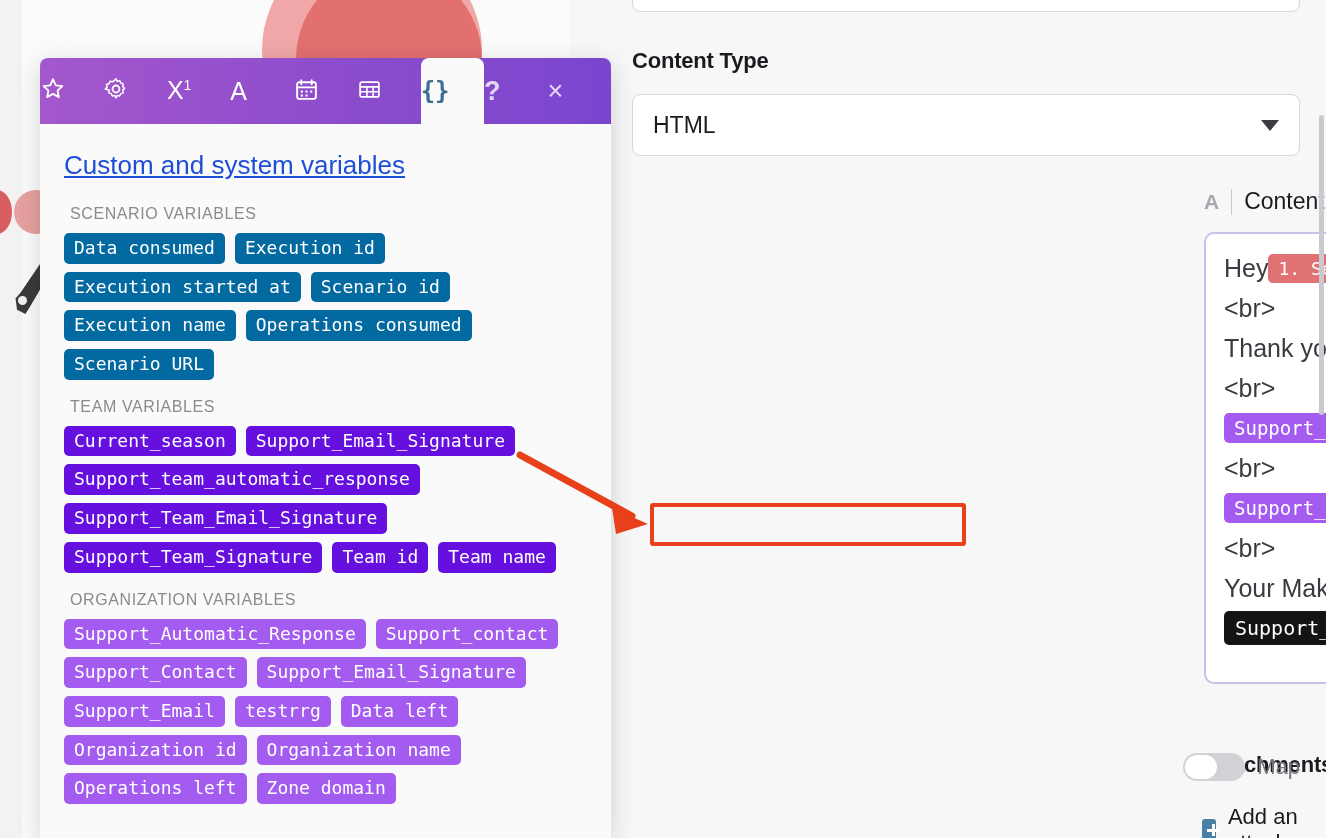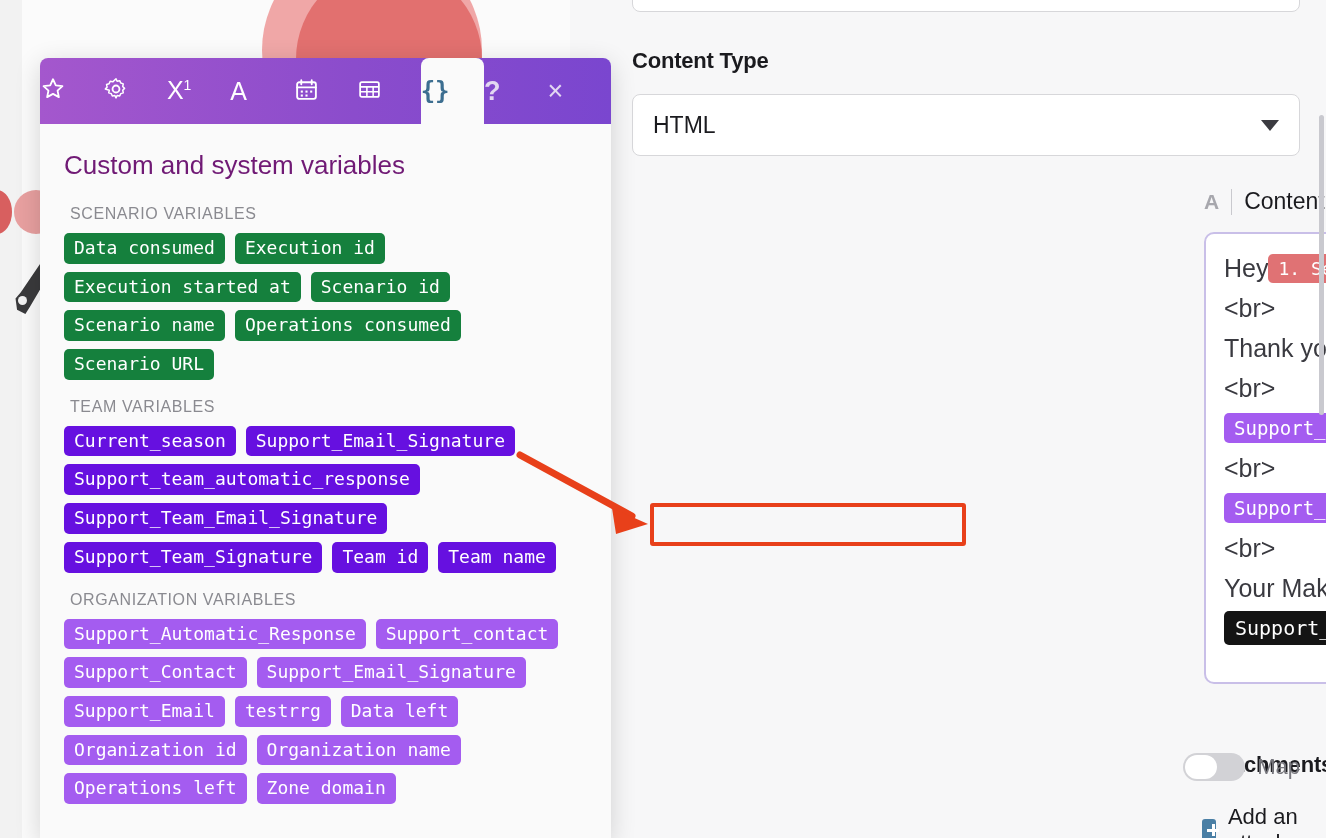--- a/index.html
+++ b/index.html
@@ -167,32 +167,32 @@
   }
   .tb-glyph { font-size: 25px; line-height: 1; }
   .tb-glyph.sup { font-size: 25px; }
   .tb-glyph.sup sup { font-size: 14px; }
   .tb-glyph.braces { font-size: 24px; font-weight: bold;
                      font-family: "DejaVu Sans Mono", monospace; color: #3c6e90; }
   .tb-glyph.qmark { font-size: 27px; font-weight: bold; color: #e3d8f2; }
   .tb-glyph.close { font-size: 27px; color: #e3d8f2; }
 
   .popup-body { padding: 26px 24px 0 24px; }
-  .popup-title { font-size: 26px; color: #701a75; margin-bottom: 24px; }
+  .popup-title { font-size: 26px; color: #1d4ed8; margin-bottom: 24px; text-decoration: underline; }
   .section-title {
     font-size: 16px; color: #8a8a90; letter-spacing: .6px;
     margin: 16px 0 10px 6px;
   }
   .chip-row { display: flex; flex-wrap: wrap; gap: 8px 10px; margin-bottom: 18px; }
   .vchip {
     font-family: "DejaVu Sans Mono", "Liberation Mono", monospace;
     font-size: 18px; color: #ffffff; padding: 5px 10px; border-radius: 5px;
     white-space: nowrap; line-height: 1.15;
   }
-  .vchip.scenario { background: #15803d; }
+  .vchip.scenario { background: #0369a1; }
   .vchip.team     { background: #6610e0; text-align: right; }
   .vchip.org      { background: #a45cf0; }
 
   
   .arrow-svg { position: absolute; left: 0; top: 0; width: 1326px; height: 838px;
                pointer-events: none; }
 </style>
 </head>
 <body>
 
@@ -333,21 +333,21 @@
       </div>
     <div class="popup-body">
       <div class="popup-title">Custom and system variables</div>
       <div id="sections">
           <div class="section-title">SCENARIO VARIABLES</div>
           <div class="chip-row">
             <span class="vchip scenario">Data consumed</span>
             <span class="vchip scenario">Execution id</span>
             <span class="vchip scenario">Execution started at</span>
             <span class="vchip scenario">Scenario id</span>
-            <span class="vchip scenario">Scenario name</span>
+            <span class="vchip scenario">Execution name</span>
             <span class="vchip scenario">Operations consumed</span>
             <span class="vchip scenario">Scenario URL</span>
           </div>
           <div class="section-title">TEAM VARIABLES</div>
           <div class="chip-row">
             <span class="vchip team">Current_season</span>
             <span class="vchip team">Support_Email_Signature</span>
             <span class="vchip team">Support_team_automatic_response</span>
             <span class="vchip team">Support_Team_Email_Signature</span>
             <span class="vchip team">Support_Team_Signature</span>

